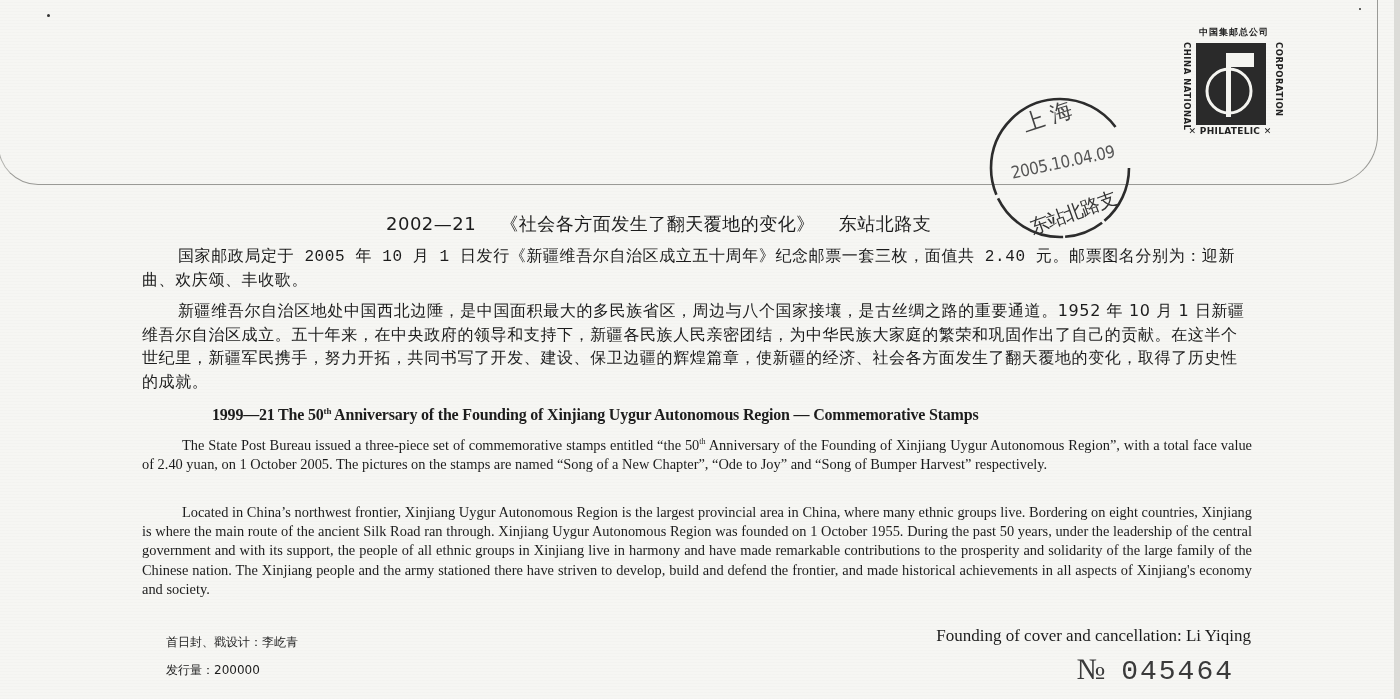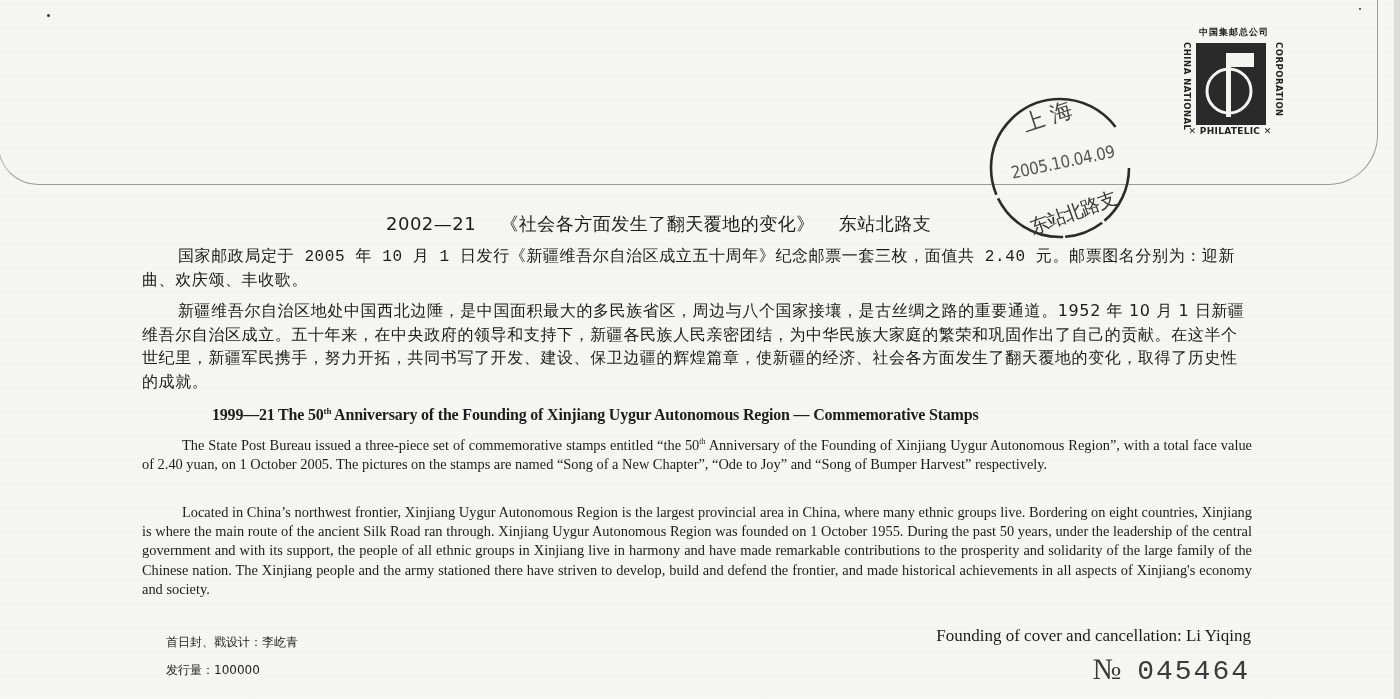--- a/index.html
+++ b/index.html
@@ -78,21 +78,21 @@
 
   .en-para {
     position: absolute; left: 142px; width: 1110px; font-size: 14.4px; line-height: 19.2px; text-align: justify;
   }
   .en-para sup { font-size: 8px; }
   .en-para .indent { display: inline-block; width: 40px; }
 
   .credits-cn { position: absolute; left: 126px; top: 628px; font-size: 12px; line-height: 28px; margin-left: 40px; }
   .designer-en { position: absolute; right: 149px; top: 626px; font-size: 17px; }
   .serial {
-    position: absolute; right: 150px; top: 652px; font-size: 28px; font-family: "Liberation Mono", "DejaVu Sans Mono", monospace;
+    position: absolute; right: 166px; top: 652px; font-size: 28px; font-family: "Liberation Mono", "DejaVu Sans Mono", monospace;
     color: #3a3a3a; letter-spacing: 2px;
   }
   .serial .no { font-family: "Liberation Serif", serif; font-size: 30px; margin-right: 16px; letter-spacing: 0; }
 </style>
 </head>
 <body>
 
 <div class="envelope">
   <div class="right-edge"></div>
   <div class="flap"></div>
@@ -144,19 +144,19 @@
 
   <div class="en-para" style="top:432px;">
     <span class="indent"></span><span>The State Post Bureau issued a three-piece set of commemorative stamps entitled “the 50</span><sup>th</sup><span> Anniversary of the Founding of Xinjiang Uygur Autonomous Region”, with a total face value of 2.40 yuan, on 1 October 2005. The pictures on the stamps are named “Song of a New Chapter”, “Ode to Joy” and “Song of Bumper Harvest” respectively.</span>
   </div>
   <div class="en-para" style="top:503px;">
     <span class="indent"></span><span>Located in China’s northwest frontier, Xinjiang Uygur Autonomous Region is the largest provincial area in China, where many ethnic groups live. Bordering on eight countries, Xinjiang is where the main route of the ancient Silk Road ran through. Xinjiang Uygur Autonomous Region was founded on 1 October 1955. During the past 50 years, under the leadership of the central government and with its support, the people of all ethnic groups in Xinjiang live in harmony and have made remarkable contributions to the prosperity and solidarity of the large family of the Chinese nation. The Xinjiang people and the army stationed there have striven to develop, build and defend the frontier, and made historical achievements in all aspects of Xinjiang's economy and society.</span>
   </div>
 
   <div class="credits-cn cjk">
     <div>首日封、戳设计：李屹青</div>
-    <div>发行量：100000</div>
+    <div>发行量：200000</div>
   </div>
   <div class="designer-en">Founding of cover and cancellation: Li Yiqing</div>
   <div class="serial">
     <span class="no">№</span><span>045464</span>
   </div>
 </div>
 
 </body></html>

